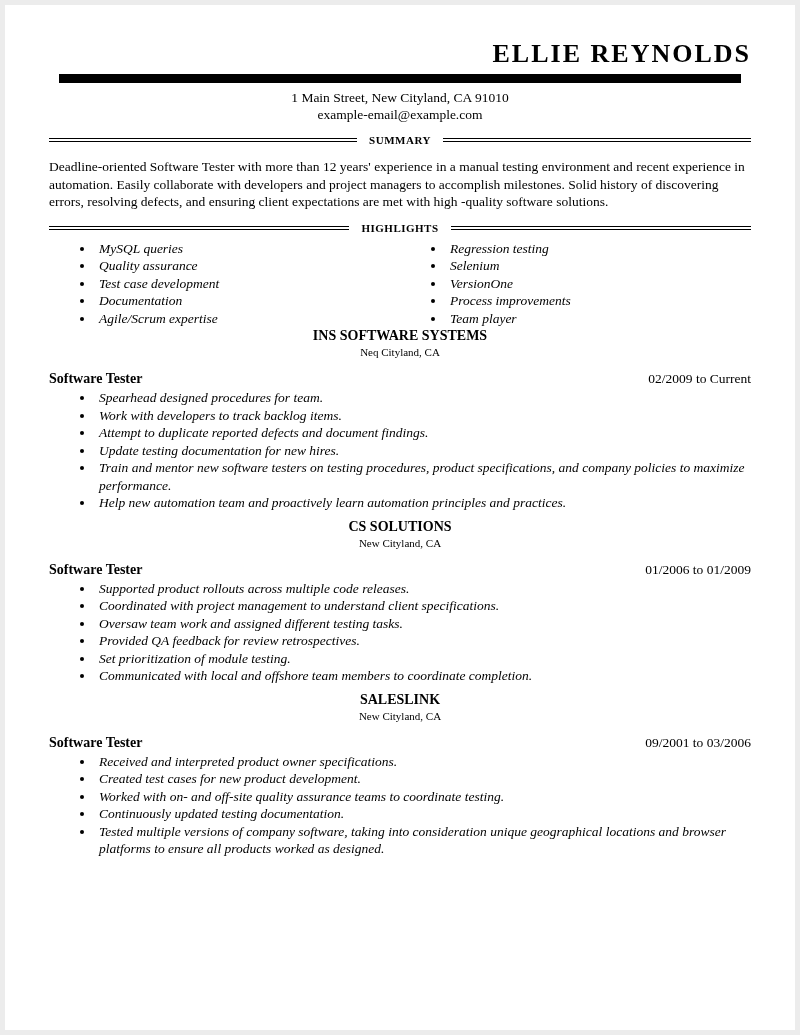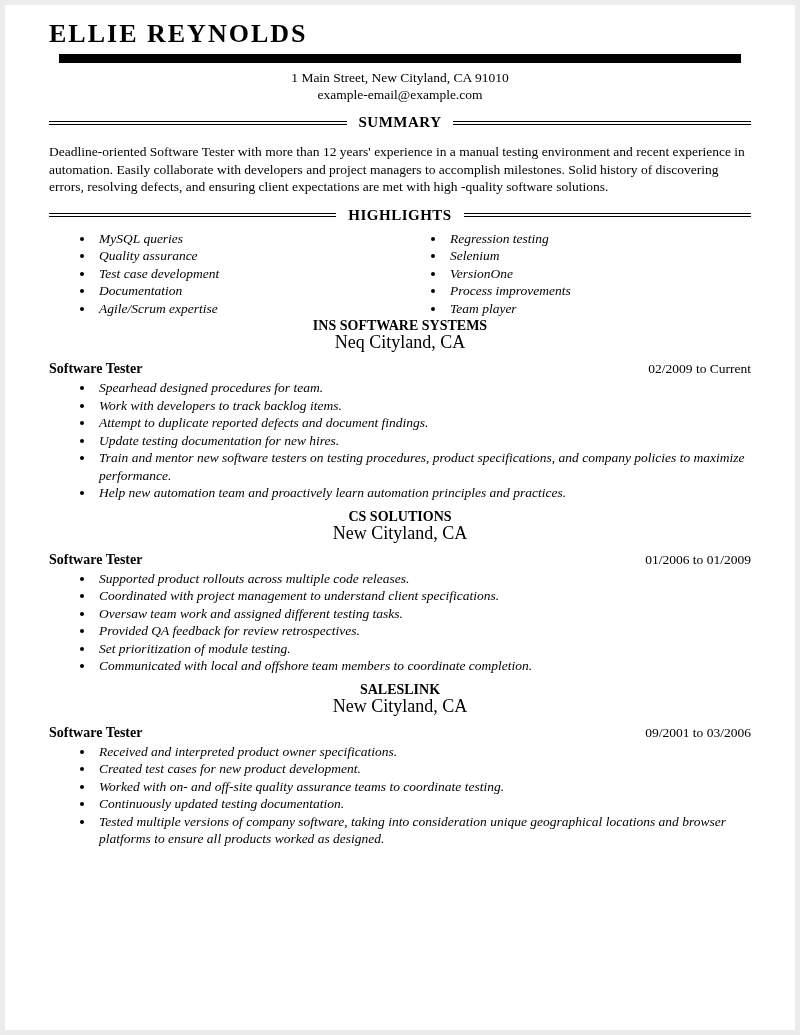--- a/index.html
+++ b/index.html
@@ -11,60 +11,60 @@
     color: #000;
   }
   .page {
     width: 790px; height: 1025px;
     margin: 5px;
     background: #fff;
     padding: 14px 44px 0 44px;
     overflow: hidden;
   }
   .name {
-    text-align: left;
+    text-align: right;
     font-size: 26px;
     font-weight: bold;
     letter-spacing: 2px;
-    margin-top: 0;
+    margin-top: 20px;
   }
   .name-bar {
     height: 9px;
     background: #000;
     margin: 5px 10px 7px 10px;
   }
   .contact { text-align: center; font-size: 13.5px; line-height: 16.5px; }
 
   .sec { display: flex; align-items: center; margin: 11px 0 4px 0; }
   .sec .rule {
     flex: 1; height: 4px;
     border-top: 1px solid #000;
     border-bottom: 1px solid #000;
   }
   .sec .label {
     font-weight: bold;
-    font-size: 15px;
+    font-size: 11px;
     padding: 0 12px;
     letter-spacing: 0.5px;
   }
 
   .summary-text { font-size: 13.5px; line-height: 17.5px; margin-top: 12px; }
 
   .hl-cols { display: flex; }
   .hl-cols ul {
     flex: 1;
     margin: 2px 0 0 0;
     padding-left: 46px;
     font-size: 13.5px;
     line-height: 17.5px;
   }
   li { padding-left: 4px; font-style: italic; }
 
   .company { text-align: center; font-weight: bold; font-size: 14px; line-height: 17px; }
-  .loc { text-align: center; font-size: 18px; line-height: 17px; }
+  .loc { text-align: center; font-size: 11px; line-height: 17px; }
   .jobrow {
     display: flex; justify-content: space-between; align-items: baseline;
     font-size: 13.5px; line-height: 18px; margin-top: 9px;
   }
   .jobrow .title { font-weight: bold; font-size: 14px; }
   ul.duties {
     margin: 1px 0 6px 0;
     padding-left: 46px;
     font-size: 13.5px;
     line-height: 17.5px;

